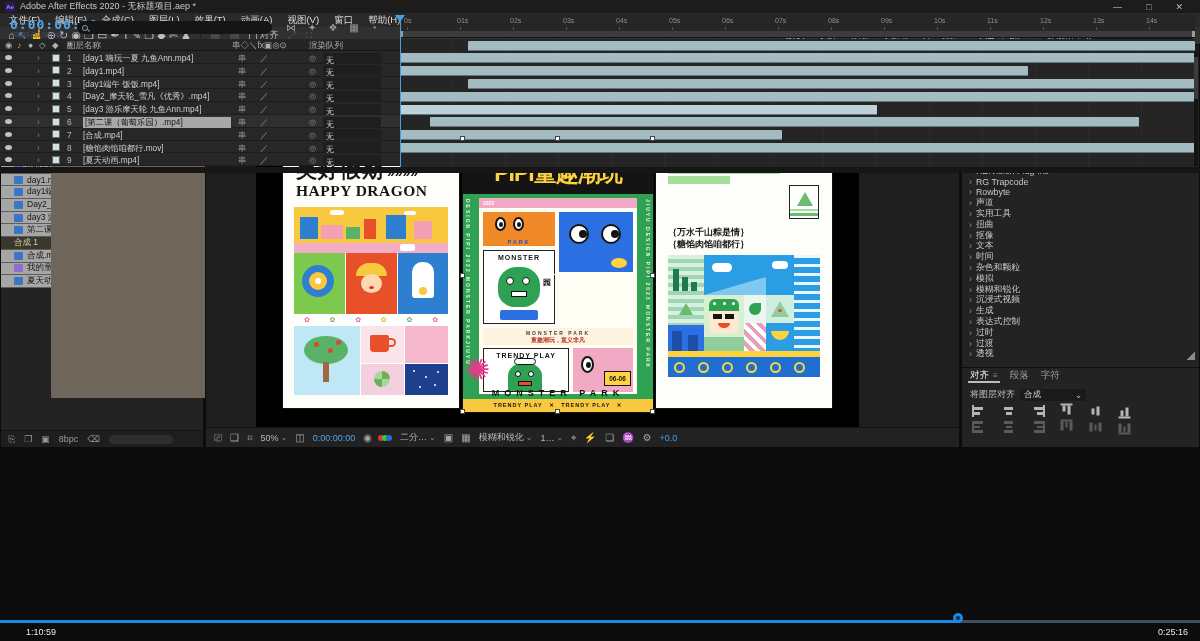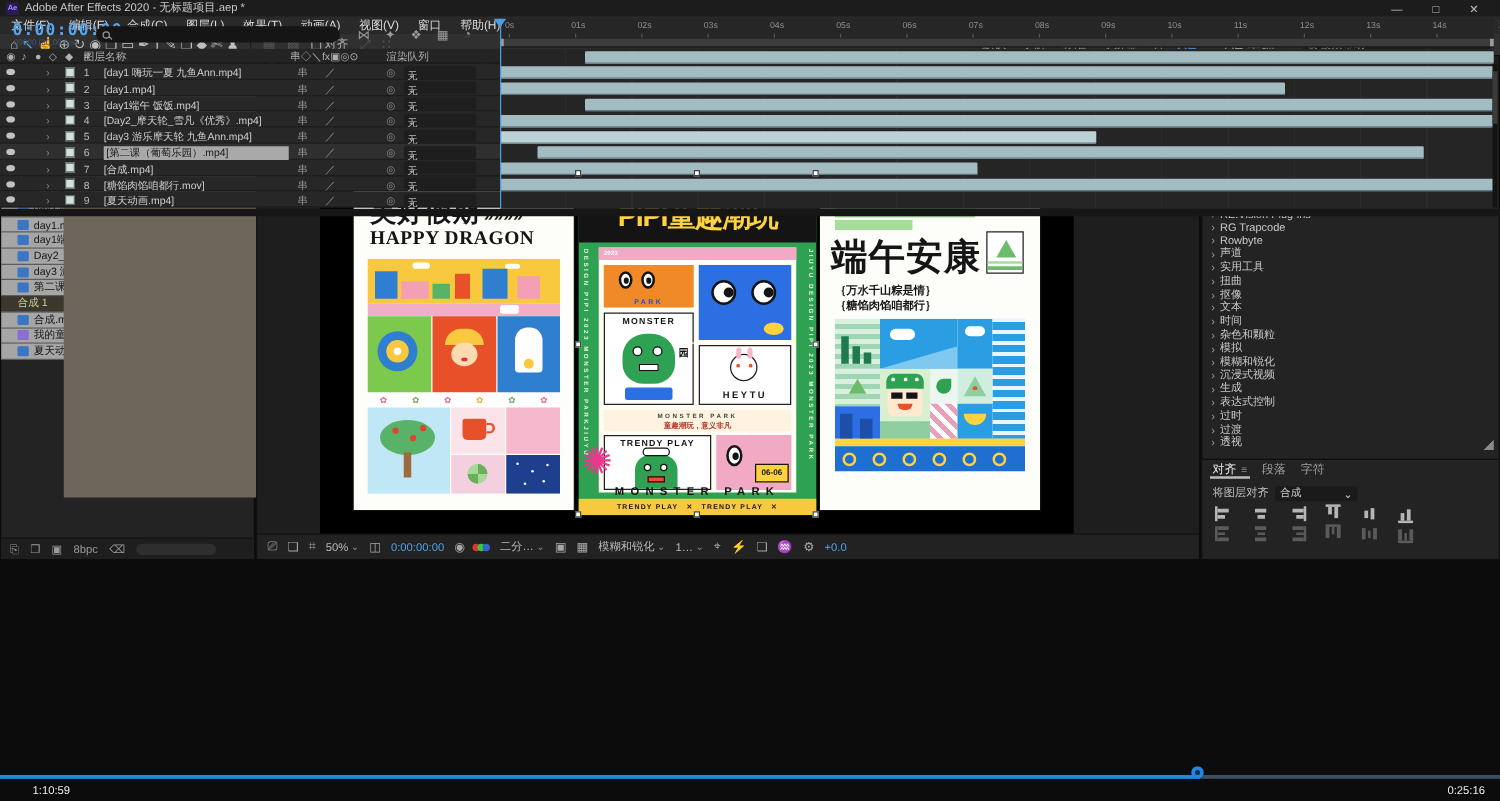--- a/index.html
+++ b/index.html
@@ -382,28 +382,20 @@
             <div class="abs" style="right:3px;top:26px;font-size:8px;font-weight:900;color:#141414">园</div>
             <div class="abs" style="left:16px;bottom:3px;width:38px;height:10px;background:#2b6fe3;border-radius:2px"></div>
           </div>
           <div class="abs" style="left:80px;top:14px;width:74px;height:60px;background:#2b6fe3">
             <div class="abs" style="left:10px;top:12px;width:20px;height:20px;background:#fff;border:2px solid #141414;border-radius:50%"></div>
             <div class="abs" style="left:42px;top:12px;width:20px;height:20px;background:#fff;border:2px solid #141414;border-radius:50%"></div>
             <div class="abs" style="left:20px;top:18px;width:8px;height:8px;background:#141414;border-radius:50%"></div>
             <div class="abs" style="left:52px;top:18px;width:8px;height:8px;background:#141414;border-radius:50%"></div>
             <div class="abs" style="right:6px;bottom:4px;width:16px;height:10px;background:#ffd23f;border-radius:50%"></div>
           </div>
-          <div class="abs" style="left:80px;top:78px;width:74px;height:48px;background:#fff;border:1px solid #222">
-            <div class="abs" style="left:24px;top:6px;width:22px;height:22px;background:#fff;border:1px solid #222;border-radius:50%"></div>
-            <div class="abs" style="left:29px;top:1px;width:4px;height:9px;background:#f7b7cb;border-radius:2px"></div>
-            <div class="abs" style="left:38px;top:1px;width:4px;height:9px;background:#f7b7cb;border-radius:2px"></div>
-            <div class="abs" style="left:29px;top:14px;width:3px;height:3px;background:#e8502a;border-radius:50%"></div>
-            <div class="abs" style="left:39px;top:14px;width:3px;height:3px;background:#e8502a;border-radius:50%"></div>
-            <div class="abs" style="left:0;bottom:3px;width:72px;text-align:center;font-size:7.5px;font-weight:900;color:#141414;letter-spacing:2px">HEYTU</div>
-          </div>
           <div class="abs" style="left:4px;top:130px;width:150px;height:17px;background:#fdf3df;text-align:center">
             <div style="font-size:5px;font-weight:700;letter-spacing:2px;color:#444;margin-top:2px">MONSTER PARK</div>
             <div style="font-size:6px;font-weight:800;color:#b43a2a">童趣潮玩，意义非凡</div>
           </div>
           <div class="abs" style="left:4px;top:150px;width:86px;height:44px;background:#fff;border:1px solid #222">
             <div class="abs" style="left:0;top:3px;width:84px;text-align:center;font-size:7px;font-weight:900;color:#141414;letter-spacing:1px">TRENDY PLAY</div>
             <div class="abs" style="left:24px;top:14px;width:34px;height:28px;background:#2ea152;border-radius:45% 45% 0 0">
               <div class="abs" style="left:6px;top:-5px;width:22px;height:7px;background:#fff;border:1px solid #111;border-radius:4px"></div>
               <div class="abs" style="left:7px;top:8px;width:6px;height:6px;background:#fff;border:1px solid #111;border-radius:50%"></div>
               <div class="abs" style="left:20px;top:8px;width:6px;height:6px;background:#fff;border:1px solid #111;border-radius:50%"></div>
@@ -430,21 +422,20 @@
         <span class="cross" style="left:90px;top:131px;width:9px;height:9px">
           <i style="left:4px;top:0;width:1px;height:9px"></i>
             <i style="left:0;top:4px;width:9px;height:1px"></i>
         </span>
       </div>
 
       <div class="poster" style="left:400px;top:40px;width:176px;height:265px;background:#fdfdfa">
         <div class="abs" style="left:12px;top:22px;width:112px;height:9px;background:#a5dd9a"></div>
         <div class="abs" style="left:12px;top:33px;width:62px;height:8px;background:#a5dd9a"></div>
         <div class="abs" style="left:11px;top:9px;font-size:12.5px;font-weight:900;color:#151515;letter-spacing:0">DRAGON BOAT FESTIVAL</div>
-        <div class="abs" style="left:9px;top:43px;font-size:29px;font-weight:900;color:#151515;letter-spacing:1px">端午安康</div>
         <div class="abs" style="left:133px;top:42px;width:30px;height:34px;background:#fff;border:1px solid #222">
           <div class="abs" style="left:7px;top:6px;width:0;height:0;border-left:8px solid transparent;border-right:8px solid transparent;border-bottom:14px solid #6dbb6d"></div>
           <div class="abs" style="left:0;bottom:2px;width:28px;height:3px;background:#6dbb6d"></div>
           <div class="abs" style="left:0;bottom:7px;width:28px;height:2px;background:#a5dd9a"></div>
         </div>
         <div class="abs" style="left:12px;top:83px;font-size:9px;font-weight:800;color:#151515">｛万水千山粽是情｝</div>
         <div class="abs" style="left:12px;top:95px;font-size:9px;font-weight:800;color:#151515">｛糖馅肉馅咱都行｝</div>
         <div class="abs" style="left:12px;top:112px;width:152px;height:140px;overflow:hidden">
           <div class="abs" style="left:0;top:0;width:36px;height:40px;background:repeating-linear-gradient(180deg,#d9efe0 0 4px,#9fd6b4 4px 8px)">
             <div class="abs" style="left:5px;bottom:4px;width:6px;height:22px;background:#1f7a4d"></div>

